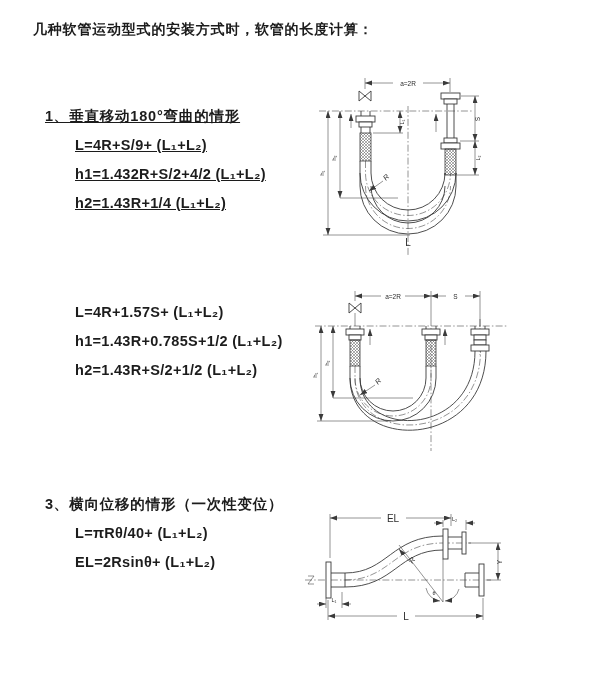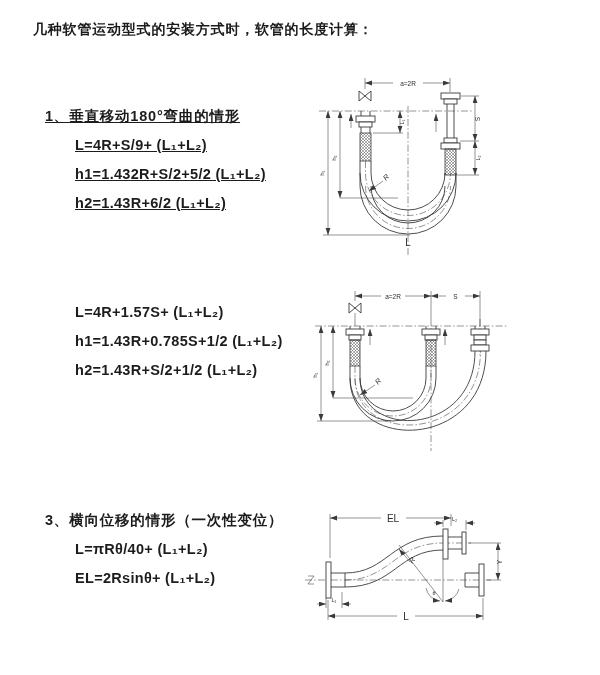--- a/index.html
+++ b/index.html
@@ -25,31 +25,31 @@
 </head>
 <body>
 
 <div class="page">
 
   <div class="title">几种软管运动型式的安装方式时，软管的长度计算：</div>
 
   <section class="sec" style="top:108px;text-decoration:underline;">
     <div class="sec-heading">1、垂直移动180°弯曲的情形</div>
     <div class="formula">L=4R+S/9+ (L₁+L₂)</div>
-    <div class="formula">h1=1.432R+S/2+5/2 (L₁+L₂)</div>
-    <div class="formula">h2=1.43R+6/2 (L₁+L₂)</div>
+    <div class="formula">h1=1.432R+S/2+4/2 (L₁+L₂)</div>
+    <div class="formula">h2=1.43R+1/4 (L₁+L₂)</div>
   </section>
 
   <section class="sec" style="top:304px;">
     <div class="formula">L=4R+1.57S+ (L₁+L₂)</div>
     <div class="formula">h1=1.43R+0.785S+1/2 (L₁+L₂)</div>
     <div class="formula">h2=1.43R+S/2+1/2 (L₁+L₂)</div>
   </section>
 
-  <section class="sec" style="top:512px;">
+  <section class="sec" style="top:496px;">
     <div class="sec-heading">3、横向位移的情形（一次性变位）</div>
     <div class="formula">L=πRθ/40+ (L₁+L₂)</div>
     <div class="formula">EL=2Rsinθ+ (L₁+L₂)</div>
   </section>
 
   <svg class="diag" style="left:303px;top:70px;" width="295" height="195" viewBox="0 0 295 195">
     <defs>
       <marker id="arw" markerUnits="userSpaceOnUse" markerWidth="8" markerHeight="6" refX="7.2" refY="2.5" orient="auto-start-reverse">
         <path d="M0,0 L7.2,2.5 L0,5 Z" fill="#3a3a3a"></path>
       </marker>

